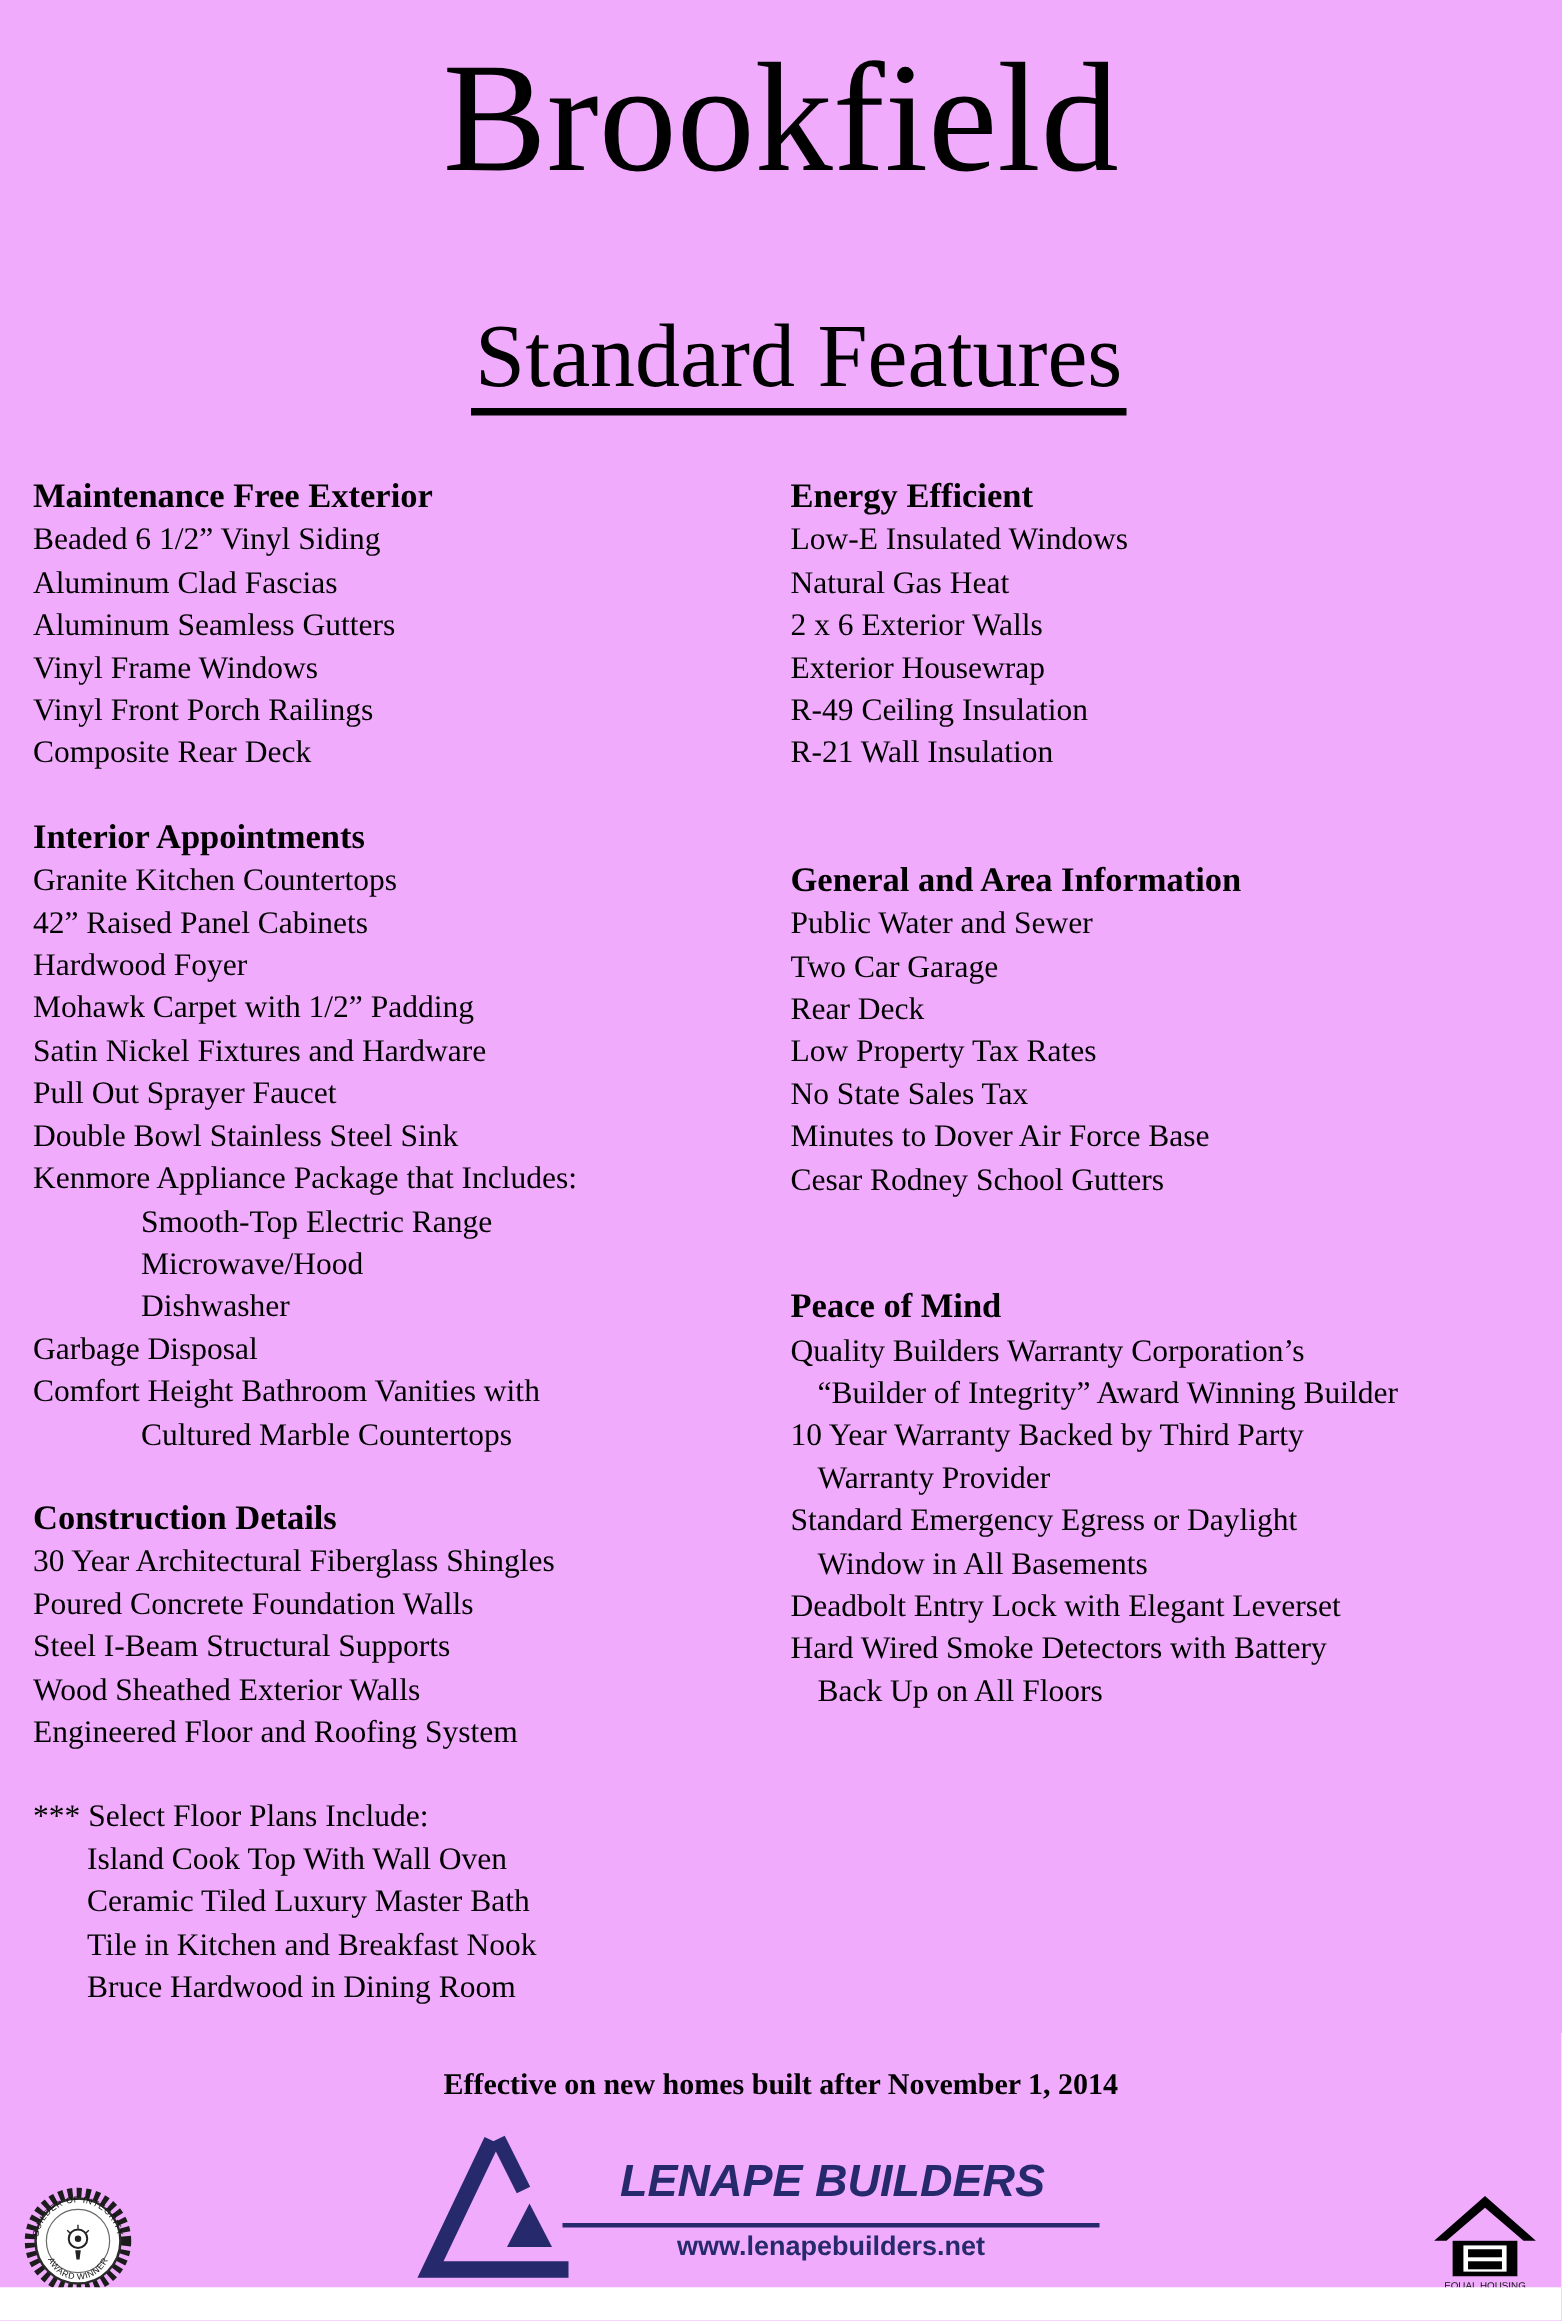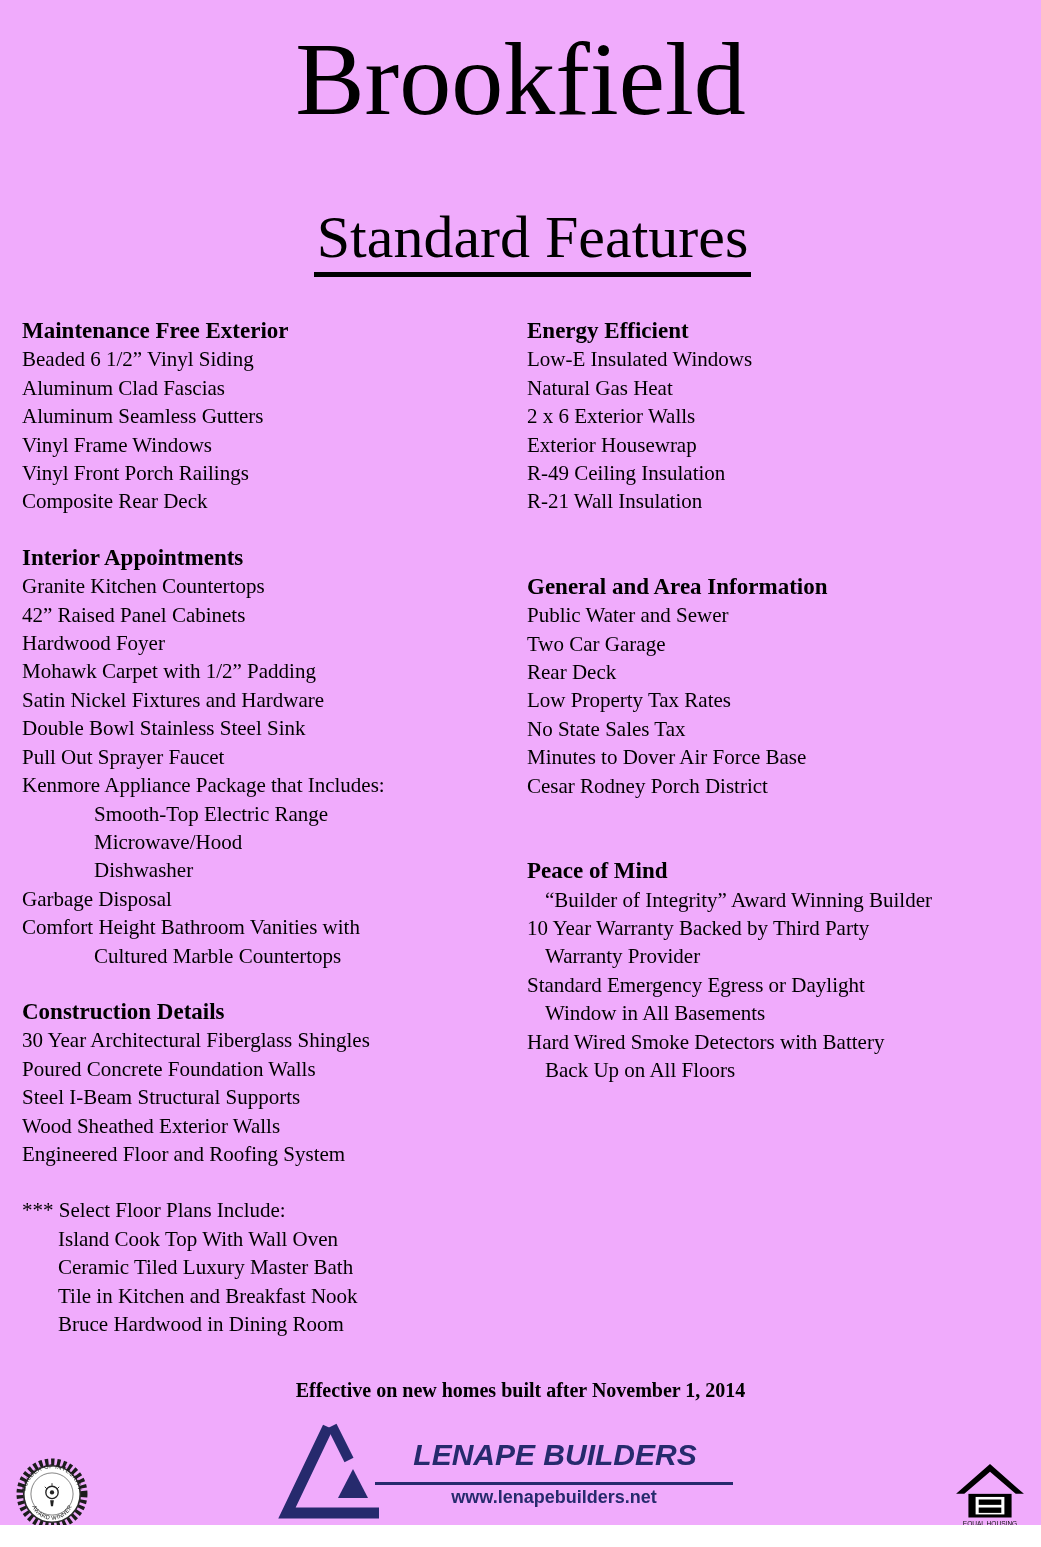--- a/index.html
+++ b/index.html
@@ -66,22 +66,22 @@
         <div class="feature-item">Vinyl Front Porch Railings</div>
         <div class="feature-item">Composite Rear Deck</div>
       </div>
       <div class="feature-section">
         <div class="feature-heading">Interior Appointments</div>
         <div class="feature-item">Granite Kitchen Countertops</div>
         <div class="feature-item">42” Raised Panel Cabinets</div>
         <div class="feature-item">Hardwood Foyer</div>
         <div class="feature-item">Mohawk Carpet with 1/2” Padding</div>
         <div class="feature-item">Satin Nickel Fixtures and Hardware</div>
+        <div class="feature-item">Pull Out Sprayer Faucet</div>
         <div class="feature-item">Double Bowl Stainless Steel Sink</div>
-        <div class="feature-item">Pull Out Sprayer Faucet</div>
         <div class="feature-item">Kenmore Appliance Package that Includes:</div>
         <div class="feature-item" style="padding-left: 72px;">Smooth-Top Electric Range</div>
         <div class="feature-item" style="padding-left: 72px;">Microwave/Hood</div>
         <div class="feature-item" style="padding-left: 72px;">Dishwasher</div>
         <div class="feature-item">Garbage Disposal</div>
         <div class="feature-item">Comfort Height Bathroom Vanities with</div>
         <div class="feature-item" style="padding-left: 72px;">Cultured Marble Countertops</div>
       </div>
       <div class="feature-section">
         <div class="feature-heading">Construction Details</div>
@@ -110,29 +110,31 @@
         <div class="feature-item">R-21 Wall Insulation</div>
       </div>
       <div class="feature-section">
         <div class="feature-heading">General and Area Information</div>
         <div class="feature-item">Public Water and Sewer</div>
         <div class="feature-item">Two Car Garage</div>
         <div class="feature-item">Rear Deck</div>
         <div class="feature-item">Low Property Tax Rates</div>
         <div class="feature-item">No State Sales Tax</div>
         <div class="feature-item">Minutes to Dover Air Force Base</div>
-        <div class="feature-item">Cesar Rodney Porch District</div>
+        <div class="feature-item">Cesar Rodney School Gutters</div>
       </div>
       <div class="feature-section">
         <div class="feature-heading">Peace of Mind</div>
+        <div class="feature-item">Quality Builders Warranty Corporation’s</div>
         <div class="feature-item" style="padding-left: 18px;">“Builder of Integrity” Award Winning Builder</div>
         <div class="feature-item">10 Year Warranty Backed by Third Party</div>
         <div class="feature-item" style="padding-left: 18px;">Warranty Provider</div>
         <div class="feature-item">Standard Emergency Egress or Daylight</div>
         <div class="feature-item" style="padding-left: 18px;">Window in All Basements</div>
+        <div class="feature-item">Deadbolt Entry Lock with Elegant Leverset</div>
         <div class="feature-item">Hard Wired Smoke Detectors with Battery</div>
         <div class="feature-item" style="padding-left: 18px;">Back Up on All Floors</div>
       </div>
     </div>
 
   <div class="effective-note">Effective on new homes built after November 1, 2014</div>
 
   <svg class="seal" viewBox="0 0 70 70" aria-hidden="true">
     <defs>
       <path id="sealTopArc" d="M 9,36 A 26,26 0 0 1 61,36"></path>

